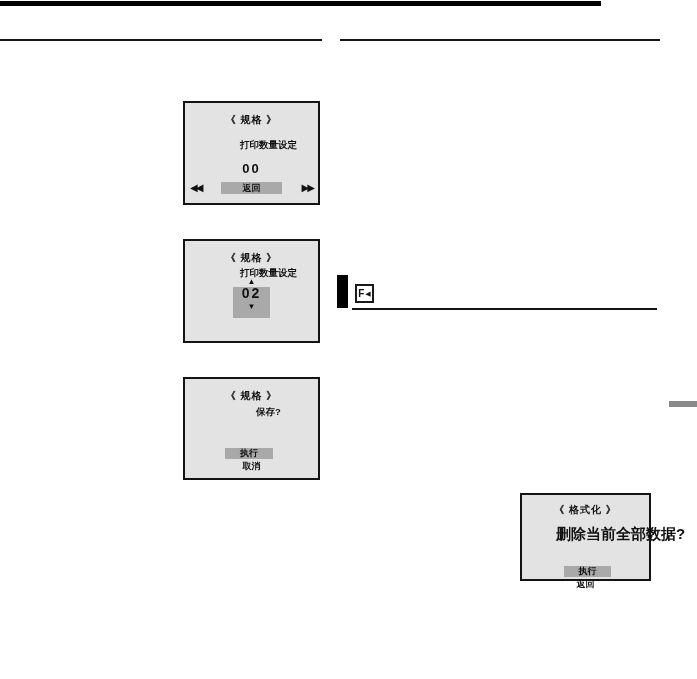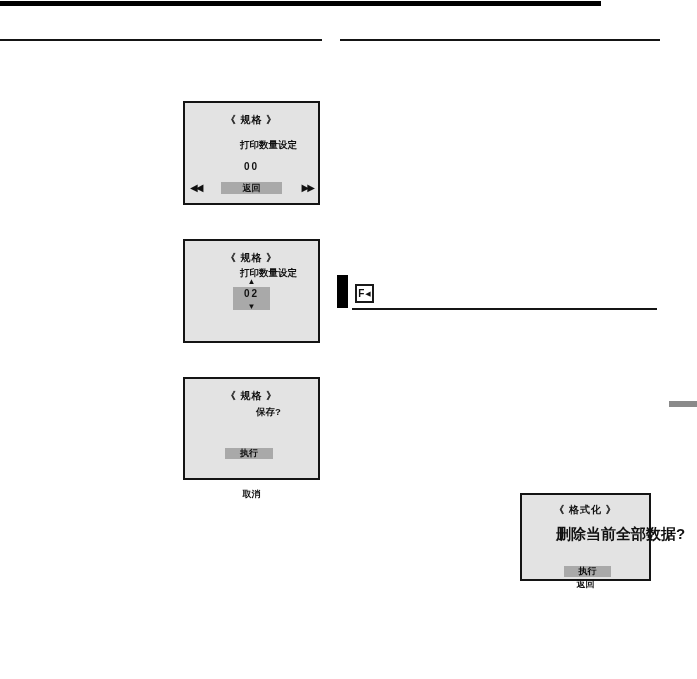--- a/index.html
+++ b/index.html
@@ -34,21 +34,21 @@
     position: absolute; left: 0; right: 0; top: 10px;
     text-align: center; font-size: 10px; font-weight: bold; letter-spacing: 1px;
     white-space: nowrap;
   }
   .lcd-text {
     position: absolute; left: 0; right: 0;
     text-align: center; font-size: 9.5px; font-weight: bold; white-space: nowrap; padding-left: 34px;
   }
   .lcd-value {
     position: absolute; left: 0; right: 0;
-    text-align: center; font-size: 10px; font-weight: bold; letter-spacing: 2px;
+    text-align: center; font-size: 13px; font-weight: bold; letter-spacing: 2px;
   }
   .hl-btn {
     position: absolute;
     background: #a9a9a9;
     text-align: center; font-size: 9px; font-weight: bold;
     line-height: 12px; height: 12px;
     color: #111;
   }
   .plain-opt {
     position: absolute; left: 0; right: 0;
@@ -65,23 +65,23 @@
     display: flex; align-items: center; justify-content: space-between;
     padding: 0 5px;
   }
   .seek-arrows { font-size: 10px; font-weight: bold; letter-spacing: -2px; line-height: 12px; }
   #screen1 .hl-btn.center-btn { position: static; width: 61px; }
 
   
   #screen2 .up    { top: 37px; }
   #screen2 .down  { top: 62px; }
   #screen2 .value-box {
-    position: absolute; left: 48px; top: 46px; width: 37px; height: 23px;
+    position: absolute; left: 48px; top: 46px; width: 37px; height: 31px;
     background: #a9a9a9; text-align: center;
-    font-size: 10px; font-weight: bold; line-height: 13px; letter-spacing: 2px;
+    font-size: 14px; font-weight: bold; line-height: 13px; letter-spacing: 2px;
   }
 
   
   #note-bar { position: absolute; left: 337px; top: 275px; width: 11px; height: 33px; background: #000; }
   #f-icon {
     position: absolute; left: 355px; top: 284px; width: 19px; height: 19px;
     background: #fff; border: 2px solid #1a1a1a; box-sizing: border-box;
     display: flex; align-items: center; justify-content: center;
   }
   #f-icon .f-letter { font-size: 10px; font-weight: bold; line-height: 10px; }
@@ -122,21 +122,21 @@
   <div id="f-icon">
     <span class="f-letter">F</span>
     <span class="f-arrow">◀</span>
   </div>
   <div class="rule" id="note-rule"></div>
 
   <div class="lcd" id="screen3">
     <div class="lcd-title">《 规格 》</div>
     <div class="lcd-text" style="top:27px;">保存?</div>
     <div class="hl-btn" style="left:40px; top:69px; width:48px; height:11px; line-height:11px;">执行</div>
-    <div class="plain-opt" style="top:81px;margin-top:28px;">取消</div>
+    <div class="plain-opt" style="top:81px;">取消</div>
   </div>
 
   <div id="edge-tab"></div>
 
   <div class="lcd" id="screen4">
     <div class="lcd-title" style="top:8px;">《 格式化 》</div>
     <div class="lcd-text" style="top:30px; font-size:15px;">删除当前全部数据?</div>
     <div class="hl-btn" style="left:42px; top:71px; width:47px; height:11px; line-height:11px;">执行</div>
     <div class="plain-opt" style="top:83px;">返回</div>
   </div>

